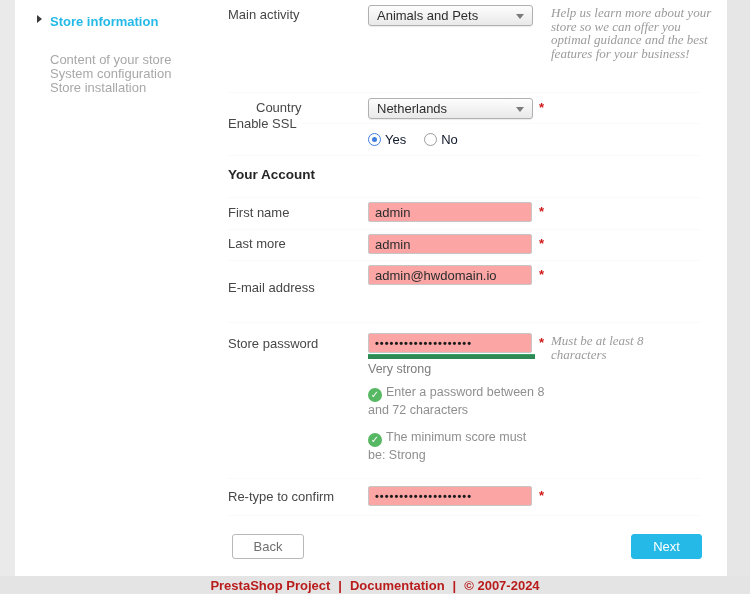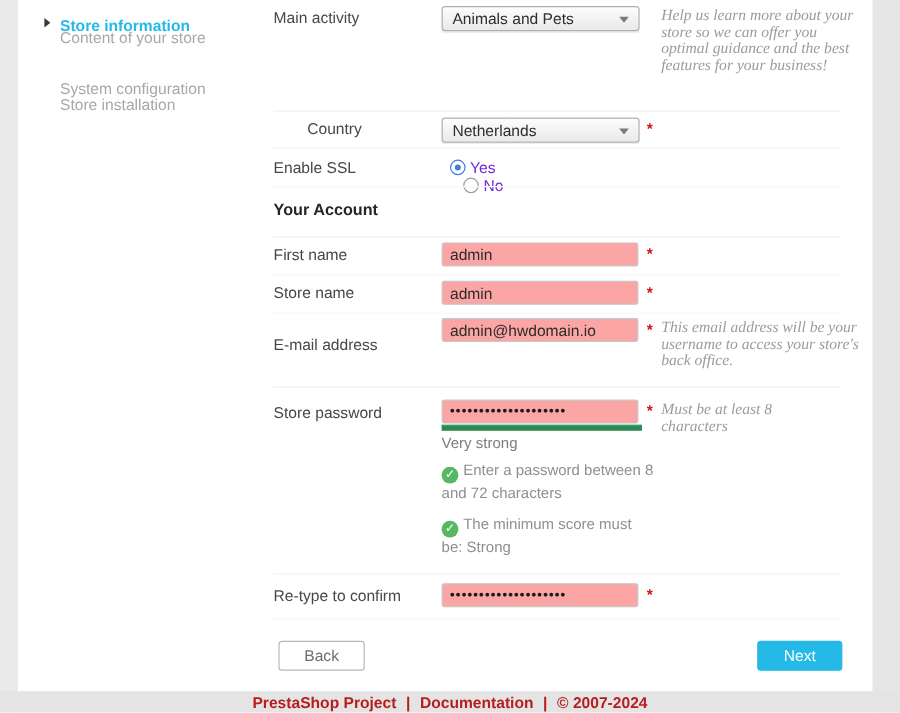--- a/index.html
+++ b/index.html
@@ -9,42 +9,42 @@
     background:#ffffff; font-family:"Liberation Sans", sans-serif;
   }
   .strip-left  { position:absolute; left:0; top:0; width:15px;  height:594px; background:#eaeaea; }
   .strip-right { position:absolute; left:727px; top:0; width:23px; height:594px; background:#e6e6e6; }
 
   
   .side-item { position:absolute; left:50px; font-size:13px; color:#a8a8a8; white-space:nowrap; }
   .side-item.active { color:#25b9e7; font-weight:bold; }
   .side-arrow { position:absolute; left:37px; top:15px; width:0; height:0;
     border-left:5px solid #3a3a3a; border-top:4px solid transparent; border-bottom:4px solid transparent; }
-  .si-0 { top:14px; } .si-1 { top:24px; } .si-2 { top:66px; } .si-3 { top:80px; }
+  .si-0 { top:14px; } .si-1 { top:52px; } .si-2 { top:66px; } .si-3 { top:80px; }
 
   
   .flabel { position:absolute; left:228px; font-size:13px; color:#474747; white-space:nowrap; }
   .heading { position:absolute; left:228px; font-size:13.5px; font-weight:bold; color:#262626; }
   .divider { position:absolute; left:228px; width:472px; height:1px; background:#e1e1e1; border-bottom:1px solid #fafafa; }
   .asterisk { position:absolute; left:539px; color:#d01818; font-size:13px; font-weight:bold; }
   .help { position:absolute; left:551px; font-family:"Liberation Serif", serif; font-style:italic;
           color:#9b9b9b; font-size:13px; line-height:13.5px; }
   .tinput { position:absolute; left:368px; width:164px; height:20px; border:1px solid #c6c6c6;
             border-radius:2px; padding:2px 6px; font-size:13px; color:#2c2c2c;
             font-family:"Liberation Sans", sans-serif; background:#fca5a5; }
   .pinput { font-size:11px; letter-spacing:1px; font-weight:bold; color:#1a1a1a; }
   .select { position:absolute; left:368px; width:165px; height:21px; border:1px solid #b0b0b0;
             border-radius:3px; background:linear-gradient(#fdfdfd,#e9e9e9);
             display:flex; align-items:center; padding:0 8px; font-size:13px; color:#2e2e2e;
             box-shadow:0 1px 1px rgba(0,0,0,0.08); cursor:default; }
   .select .caret { position:absolute; right:8px; top:8px; width:0; height:0;
             border-top:5px solid #7a7a7a; border-left:4px solid transparent; border-right:4px solid transparent; }
 
   
-  .radio-group { position:absolute; left:368px; top:132px; display:flex; align-items:center; font-size:13px; color:#6d28d9;flex-direction:column; }
+  .radio-group { position:absolute; left:368px; top:132px; display:flex; align-items:center; font-size:13px; color:#0f172a; }
   .radio { width:13px; height:13px; border-radius:50%; background:#fff; position:relative; margin-right:4px; }
   .radio.sel { border:1px solid #3f7ede; }
   .radio.sel::after { content:""; position:absolute; left:3px; top:3px; width:5px; height:5px;
             border-radius:50%; background:#3f7ede; }
   .radio.unsel { border:1px solid #9c9c9c; }
   .radio-no-wrap { display:flex; align-items:center; margin-left:18px; }
   .radio-yes-wrap { display:flex; align-items:center; }
 
   
   .strength-bar { position:absolute; left:368px; top:354px; width:167px; height:5px; background:#2d8a55; border-top:1px solid #3aa268; }
@@ -66,21 +66,21 @@
   .footer { position:absolute; left:0; top:576px; width:750px; height:18px; background:#e4e4e4;
             display:flex; align-items:center; justify-content:center;
             font-size:13px; font-weight:bold; color:#b91c1c; }
   .footer span { margin:0 4px; white-space:nowrap; }
 
   
   .t-ma-label { top:7px; }   .t-ma-select { top:5px; }   .t-ma-help { top:6px; width:168px; }
   .d-1 { top:92px; }
   .t-co-label { top:100px;margin-left:28px; } .t-co-select { top:98px; }  .t-co-ast { top:100px; }
   .d-2 { top:123px; }
-  .t-ssl-label { top:132px; }
+  .t-ssl-label { top:116px; }
   .d-3 { top:155px; }
   .t-heading { top:167px; }
   .d-4 { top:197px; }
   .t-fn-label { top:205px; } .t-fn-input { top:202px; } .t-fn-ast { top:204px; }
   .d-5 { top:229px; }
   .t-ln-label { top:236px; } .t-ln-input { top:234px; } .t-ln-ast { top:236px; }
   .d-6 { top:260px; }
   .t-em-label { top:280px; } .t-em-input { top:265px; } .t-em-ast { top:267px; } .t-em-help { top:266px; width:176px; }
   .d-7 { top:322px; }
   .t-pw-label { top:336px; } .t-pw-input { top:333px; } .t-pw-ast { top:335px; } .t-pw-help { top:334px; width:150px; }
@@ -134,29 +134,28 @@
   <div class="divider d-3"></div>
 
   <div class="heading t-heading">Your Account</div>
   <div class="divider d-4"></div>
 
   <div class="flabel t-fn-label">First name</div>
   <input class="tinput t-fn-input" value="admin" style="">
   <div class="asterisk t-fn-ast">*</div>
   <div class="divider d-5"></div>
 
-  <div class="flabel t-ln-label">Store name</div>
+  <div class="flabel t-ln-label">Last more</div>
   <input class="tinput t-ln-input" value="admin" style="">
   <div class="asterisk t-ln-ast">*</div>
   <div class="divider d-6"></div>
 
   <div class="flabel t-em-label">E-mail address</div>
   <input class="tinput t-em-input" value="admin@hwdomain.io" style="">
   <div class="asterisk t-em-ast">*</div>
-  <div class="help t-em-help">This email address will be your username to access your store's back office.</div>
   <div class="divider d-7"></div>
 
   <div class="flabel t-pw-label">Store password</div>
   <input class="tinput pinput t-pw-input" value="••••••••••••••••••••" style="">
   <div class="asterisk t-pw-ast">*</div>
   <div class="help t-pw-help">Must be at least 8 characters</div>
   <div class="strength-bar"></div>
   <div class="strength-label">Very strong</div>
   <div class="check-block cb-1">
     <span class="check-icon">✓</span><span>Enter a password between 8 and 72 characters</span>

